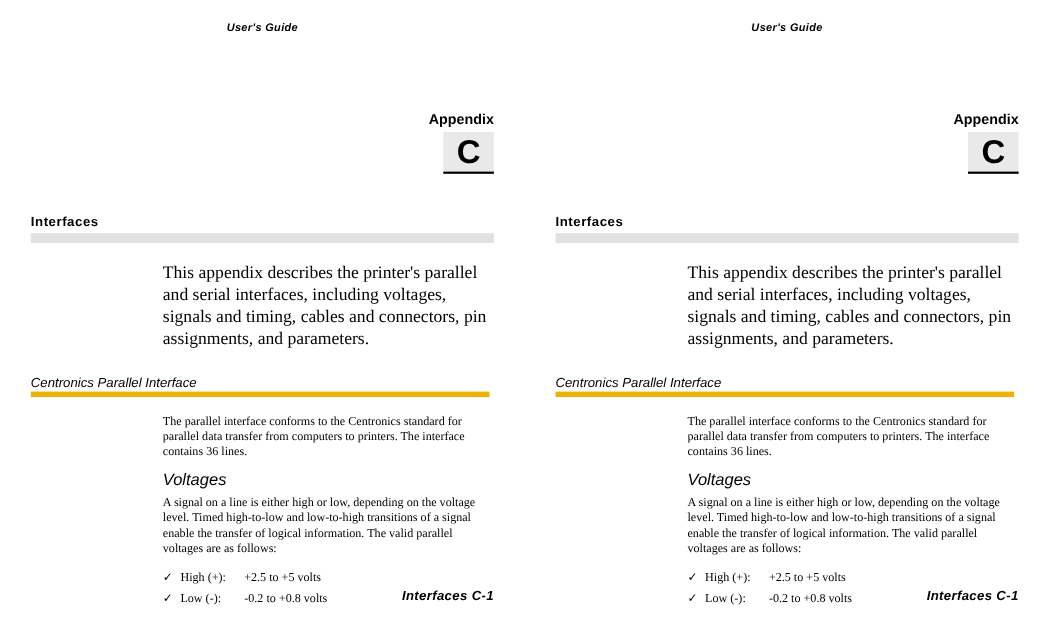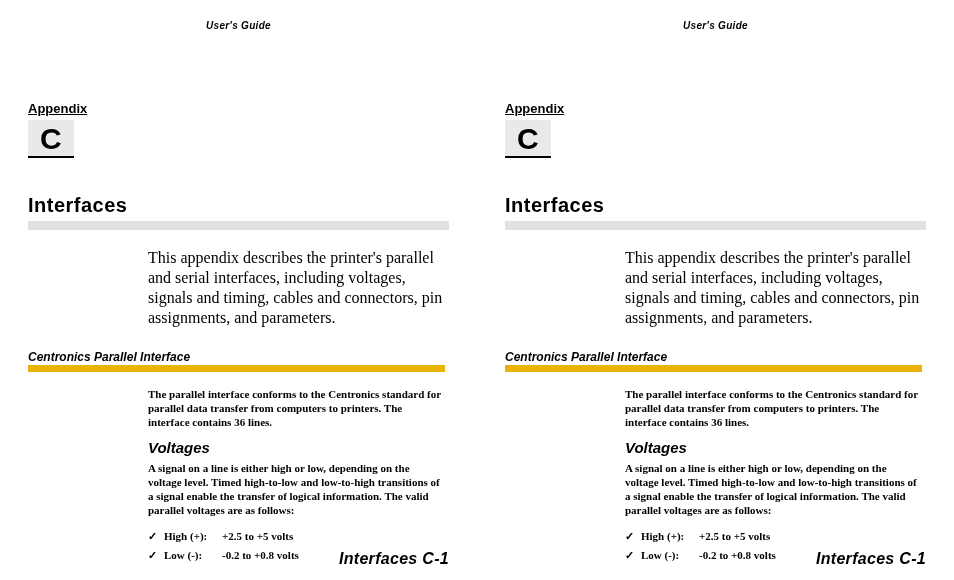--- a/index.html
+++ b/index.html
@@ -28,23 +28,22 @@
     text-align: center;
     font-family: Arial, Helvetica, sans-serif;
     font-style: italic;
     font-weight: bold;
     font-size: 10px;
     letter-spacing: 0.3px;
     color: #000;
     margin-bottom: 70px;
   }
   .appendix-block {
-    text-align: left;
+    text-align: right;
     margin-bottom: 36px;
-    text-decoration: underline;
   }
   .appendix-label {
     font-family: Arial, Helvetica, sans-serif;
     font-weight: bold;
     font-size: 13px;
     display: block;
     margin-bottom: 4px;
   }
   .appendix-box {
     display: inline-block;
@@ -52,51 +51,49 @@
     border-bottom: 2px solid #000;
     padding: 4px 12px 2px 12px;
     font-family: Arial, Helvetica, sans-serif;
     font-weight: bold;
     font-size: 30px;
     line-height: 1;
   }
   .section-title {
     font-family: Arial, Helvetica, sans-serif;
     font-weight: bold;
-    font-size: 20px;
+    font-size: 12px;
     letter-spacing: 0.5px;
     margin-bottom: 4px;
   }
   .gray-bar {
     height: 9px;
     background: #e1e1e1;
     margin-bottom: 18px;
   }
   .body-text {
     font-size: 16px;
     line-height: 1.25;
     margin-left: 120px;
     margin-right: 4px;
     margin-bottom: 22px;
   }
   .sub-heading {
     font-family: Arial, Helvetica, sans-serif;
     font-style: italic;
     font-size: 12px;
     color: #000;
-    border-bottom: 7px solid #eab308;
+    border-bottom: 5px solid #eab308;
     padding-bottom: 1px;
     margin-bottom: 16px;
     margin-right: 4px;
-    font-weight: bold;
   }
   .body-block {
     margin-left: 120px;
     margin-right: 4px;
-    font-weight: bold;
   }
   .body-para {
     font-size: 11px;
     line-height: 1.25;
     margin-bottom: 10px;
   }
   .mini-heading {
     font-family: Arial, Helvetica, sans-serif;
     font-style: italic;
     font-size: 15px;
@@ -117,26 +114,26 @@
   }
   .check-label {
     width: 58px;
     flex: 0 0 58px;
   }
   .check-val {
     flex: 1;
   }
   .footer {
     position: absolute;
-    bottom: 12px;
+    bottom: 32px;
     right: 28px;
     font-family: Arial, Helvetica, sans-serif;
     font-style: italic;
     font-weight: bold;
-    font-size: 16px;
+    font-size: 12px;
     letter-spacing: 0.3px;
   }
 </style>
 </head>
 <body>
 
 <div class="spread">
 
   <div class="page">
     <div class="header">User's Guide</div>

